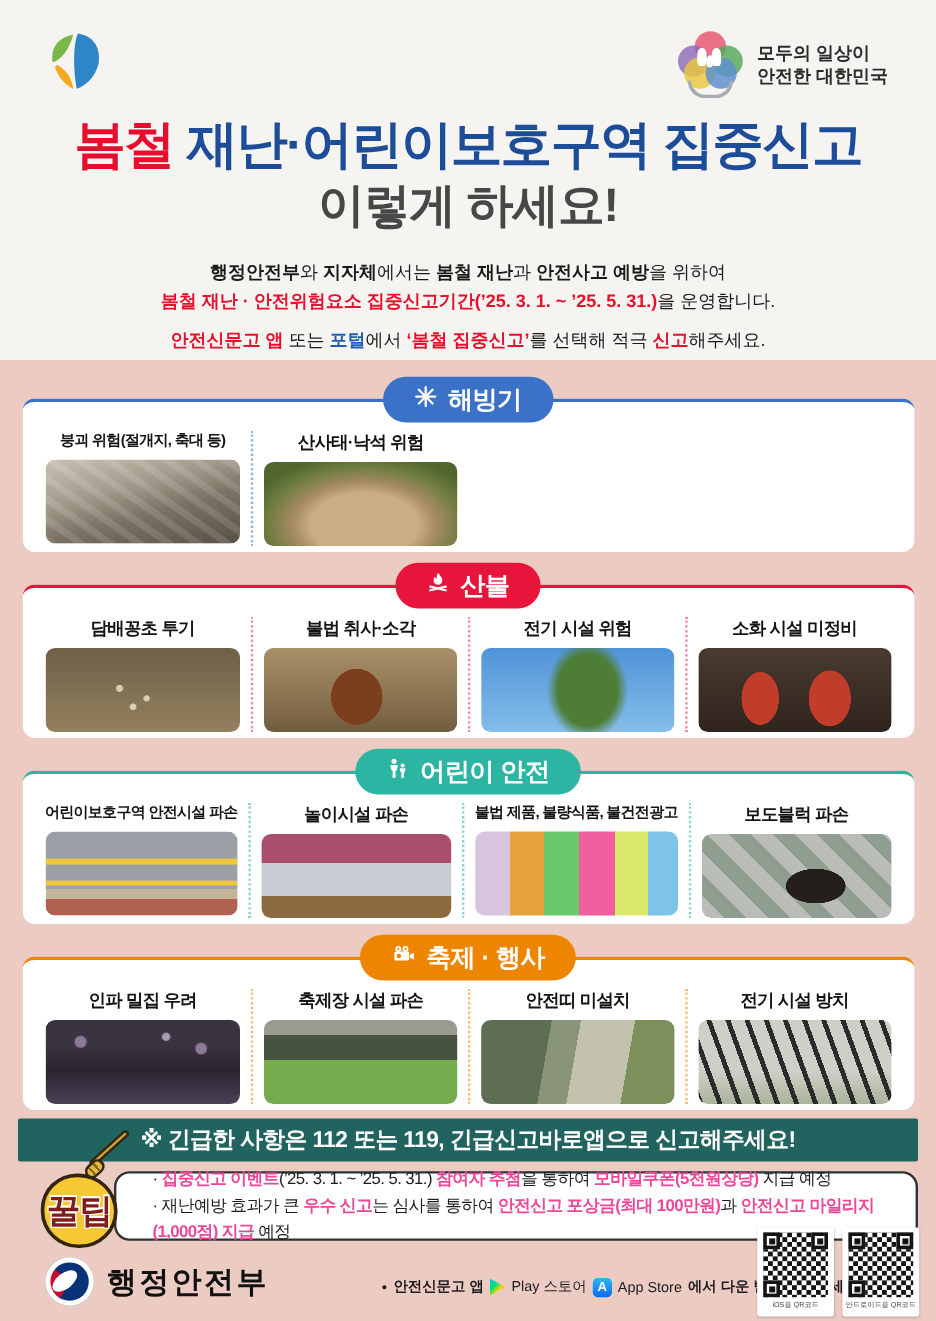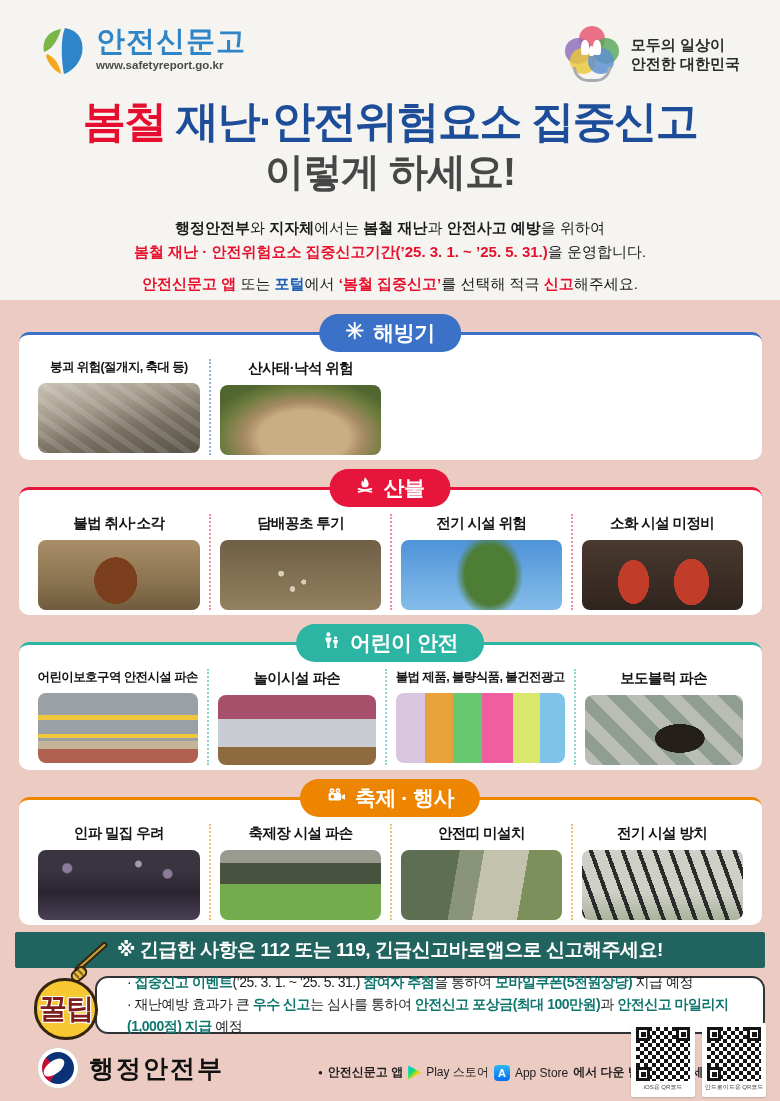--- a/index.html
+++ b/index.html
@@ -61,21 +61,21 @@
   .ph-3-2{background:linear-gradient(180deg,#a8506b 0 34%,#c9ccd2 34% 74%,#8e6a3f 74%)}
   .ph-3-3{background:linear-gradient(90deg,#d8c6e0 0 17%,#e8a23c 17% 34%,#67c86d 34% 51%,#ef5fa0 51% 69%,#d9e86a 69% 85%,#7fc3e8 85%)}
   .ph-3-4{background:radial-gradient(ellipse 26% 34% at 60% 62%,#241f1b 0 60%,transparent 61%),repeating-linear-gradient(45deg,#b9bdb6 0 13px,#8f9e90 13px 26px)}
   .ph-4-1{background:radial-gradient(circle at 18% 26%,#8d7a98 0 3%,transparent 4%),radial-gradient(circle at 62% 20%,#a89ab0 0 2.5%,transparent 3.5%),radial-gradient(circle at 80% 34%,#8d7a98 0 3%,transparent 4%),linear-gradient(180deg,#3a3440 0 30%,#2a2430 60%,#4a4156)}
   .ph-4-2{background:linear-gradient(180deg,#9a9a90 0 18%,#47523f 18% 48%,#74ab4c 48%)}
   .ph-4-3{background:linear-gradient(100deg,#5d6e52 0 34%,#8a9478 34% 48%,#c2c2ad 48% 74%,#7d8f5a 74%)}
   .ph-4-4{background:repeating-linear-gradient(70deg,#2b2b2b 0 4px,transparent 4px 15px),linear-gradient(180deg,#cfcfc8 0 60%,#aab39c)}
 
   .banner{position:relative;top:120px;width:750px;margin:0 auto;height:36px;background:#20635f;border-radius:2px;color:#fff;display:flex;align-items:center;justify-content:center;font-size:19px;font-weight:800;letter-spacing:-.5px}
   .tip{position:absolute;left:95px;top:676px;width:670px;height:58px;background:#fff;border:2.5px solid #2e3338;border-radius:13px;display:flex;flex-direction:column;justify-content:center;padding:4px 14px 4px 30px;font-size:14px;line-height:1.55;color:#1d1d1d;letter-spacing:-.5px}
-  .tip .tb{color:#0f766e;font-weight:800}
+  .tip .tb{color:#ec4899;font-weight:800}
   .honey{position:absolute;left:32px;top:652px;width:86px;height:92px;z-index:3}
   .dipper-handle{position:absolute;right:6px;top:2px;width:42px;height:6px;background:#caa23e;border:2px solid #33250e;border-radius:3px;transform:rotate(-42deg)}
   .dipper-head{position:absolute;right:30px;top:16px;width:18px;height:12px;background:repeating-linear-gradient(90deg,#e8b93f 0 3px,#8a6a1e 3px 5px);border:2px solid #33250e;border-radius:6px;transform:rotate(-42deg)}
   .drop{position:absolute;left:2px;bottom:4px;width:64px;height:62px;background:#f7c832;border:3px solid #33250e;border-radius:48% 52% 50% 50%;display:flex;align-items:center;justify-content:center}
   .drop span{font-size:28px;font-weight:900;color:#7f1d1d;text-shadow:-1px -1px 0 #fff,1px -1px 0 #fff,-1px 1px 0 #fff,1px 1px 0 #fff;letter-spacing:-1px}
 
   .footer{position:absolute;left:0;right:0;bottom:0;height:66px}
   .mois{position:absolute;left:38px;top:13px;display:flex;align-items:center;gap:11px}
   .mois-logo{position:relative;width:40px;height:40px;border-radius:50%;background:#fff;box-shadow:0 0 0 1px #d8cfcb;overflow:hidden}
   .mois-logo::before{content:"";position:absolute;inset:4px;border-radius:50%;background:conic-gradient(from 210deg,#c60c30 0 100deg,#0b3176 100deg 360deg)}
@@ -107,24 +107,20 @@
   <div class="top">
 
     <div class="brand">
       <span>
         <svg width="46" height="50" viewBox="0 0 48 52">
           <path d="M22 3 C10 5 2 13 4 27 C11 25 18 17 22 3 Z" fill="#7ab648"></path>
           <path d="M26 2 C38 4 46 12 44 28 C41 41 31 48 25 50 C22.5 38 21 14 26 2 Z" fill="#2e86c8"></path>
           <path d="M6 31 C10 42 16 47 22 50 C20.5 42 18 35 8 29 Z" fill="#f5a81c"></path>
         </svg>
       </span>
-      <div class="brand-text">
-        <div class="brand-name">안전신문고</div>
-        <div class="brand-url">www.safetyreport.go.kr</div>
-      </div>
     </div>
 
     <div class="campaign">
       <div class="fam">
         <i class="c1"></i>
           <i class="c2"></i>
           <i class="c3"></i>
           <i class="c4"></i>
           <i class="c5"></i>
         <span class="p p1"></span>
@@ -132,21 +128,21 @@
           <span class="p p3"></span>
         <span class="hands"></span>
       </div>
       <div class="camp-text">
         <div>모두의 일상이</div>
         <div><span>안전한 </span><span class="xb">대한민국</span></div>
       </div>
     </div>
 
     <div class="title">
-      <div class="title-l1"><span class="red">봄철</span><span> 재난·안전위험요소 집중신고</span></div>
+      <div class="title-l1"><span class="red">봄철</span><span> 재난·어린이보호구역 집중신고</span></div>
       <div class="title-l2">이렇게 하세요!</div>
     </div>
 
     <div class="intro">
       <div><span class="b">행정안전부</span><span>와 </span><span class="b">지자체</span><span>에서는 </span><span class="b">봄철 재난</span><span>과 </span><span class="b">안전사고 예방</span><span>을 위하여</span></div>
       <div><span class="red">봄철 재난 · 안전위험요소 집중신고기간(’25. 3. 1. ~ ’25. 5. 31.)</span><span>을 운영합니다.</span></div>
       <div class="l3"><span class="red">안전신문고 앱</span><span> 또는 </span><span class="blue">포털</span><span>에서 </span><span class="red">‘봄철 집중신고’</span><span>를 선택해 적극 </span><span class="red">신고</span><span>해주세요.</span></div>
     </div>
   </div>
 
@@ -184,26 +180,26 @@
           <svg width="19" height="19" viewBox="0 0 24 24" fill="#fff">
               <path d="M12 1.5c1.9 2.7 4.6 4.8 4.6 8.2a4.6 4.6 0 0 1-9.2 0c0-1.4.5-2.7 1.3-3.9.3 1 .9 1.9 1.8 2.3C10.3 5.6 11 3.6 12 1.5z"></path>
               <rect x="2.5" y="17" width="19" height="2.4" rx="1.2" transform="rotate(13 12 18.2)"></rect>
               <rect x="2.5" y="17" width="19" height="2.4" rx="1.2" transform="rotate(-13 12 18.2)"></rect>
             </svg>
         </span>
         <span>산불</span>
       </div>
       <div class="cells">
         <div class="cell">
+          <div class="lbl">담배꽁초 투기</div>
+          <div class="ph ph-2-2"></div>
+        </div>
+        <div class="cell">
           <div class="lbl">불법 취사·소각</div>
           <div class="ph ph-2-1"></div>
-        </div>
-        <div class="cell">
-          <div class="lbl">담배꽁초 투기</div>
-          <div class="ph ph-2-2"></div>
         </div>
         <div class="cell">
           <div class="lbl">전기 시설 위험</div>
           <div class="ph ph-2-3"></div>
         </div>
         <div class="cell">
           <div class="lbl">소화 시설 미정비</div>
           <div class="ph ph-2-4"></div>
         </div>
       </div>

